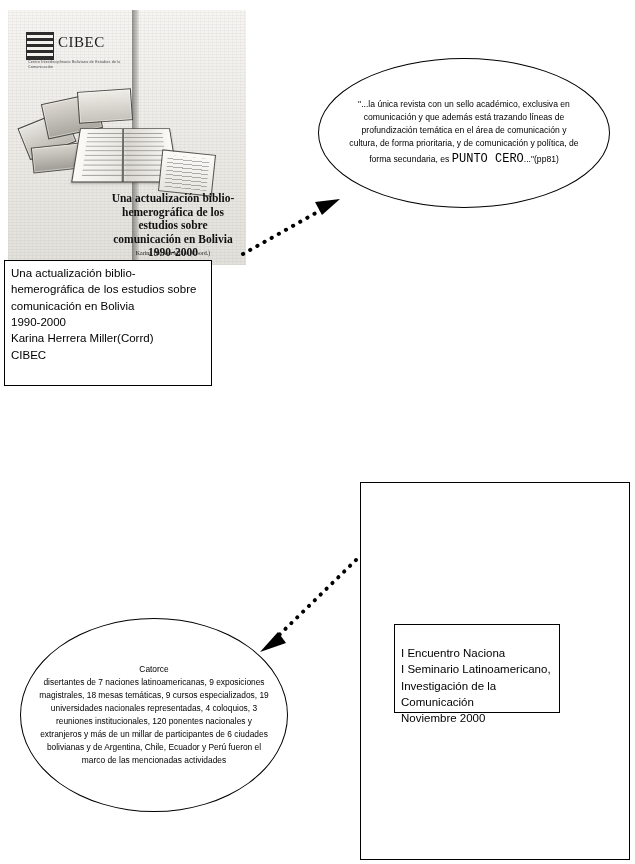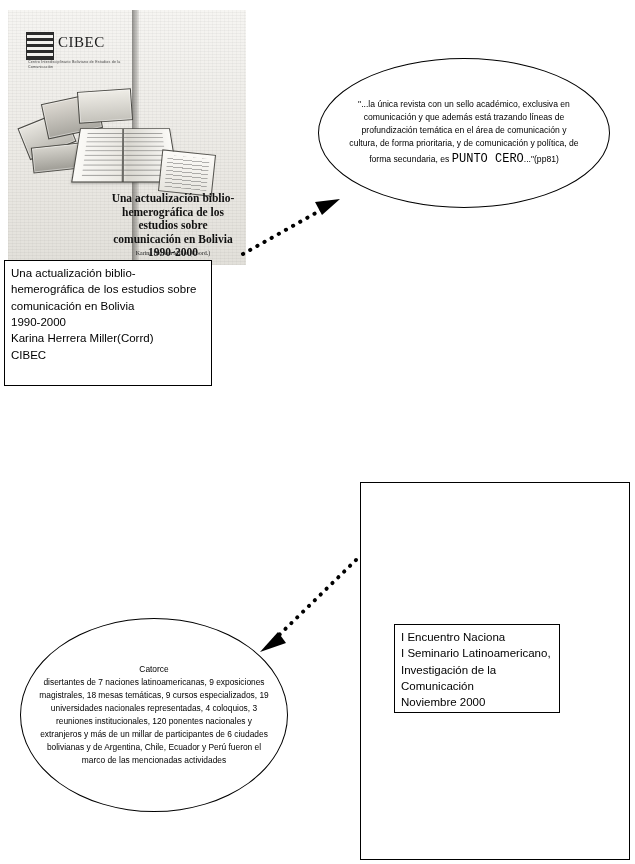--- a/index.html
+++ b/index.html
@@ -169,21 +169,21 @@
     top: 482px;
     width: 270px;
     height: 378px;
   }
 
   #event-box {
     left: 394px;
     top: 624px;
     width: 166px;
     height: 89px;
-    padding: 4px 6px;
+    padding: 20px 6px;
   }
 
   
   .ellipse {
     position: absolute;
     border: 1.4px solid #000;
     border-radius: 50%;
     background: #fff;
     box-sizing: border-box;
     display: flex;

